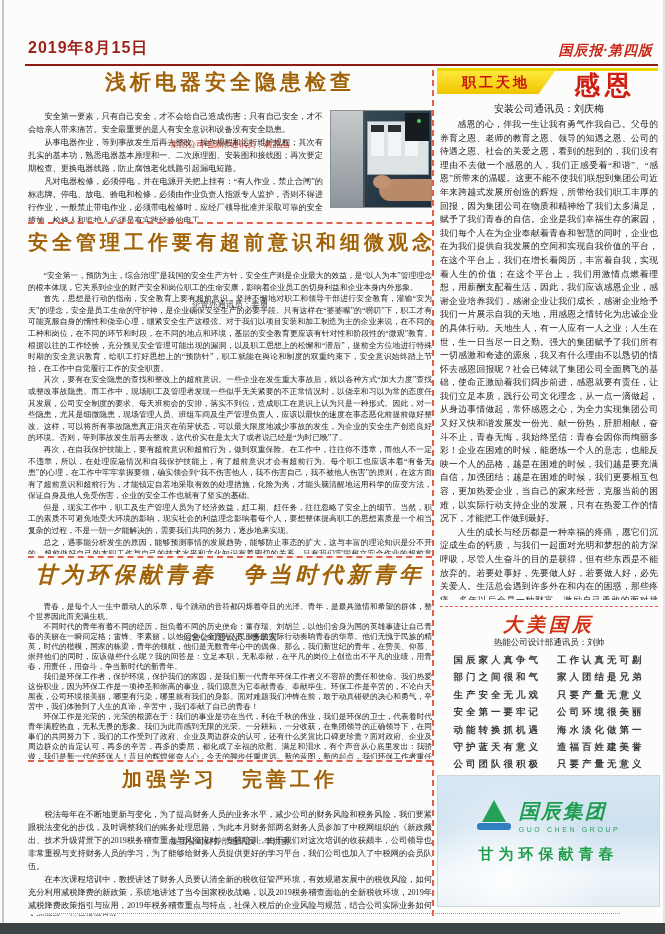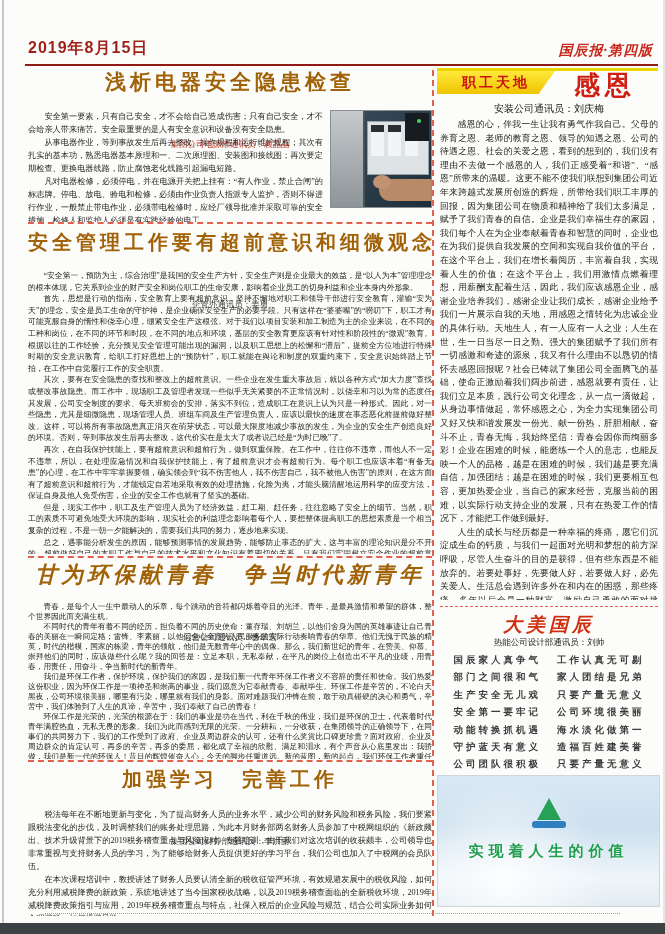--- a/index.html
+++ b/index.html
@@ -185,19 +185,23 @@
         <span>年度业绩创奇迹</span>
       </div>
   </div>
 
   <div class="abs ad">
     <div class="ad-brandrow">
       <div class="ad-logo">
         <div class="sail"></div>
         <div class="wave"></div>
       </div>
+      <div>
+        <div class="ad-brand">国辰集团</div>
+        <div class="ad-brand-en">GUO CHEN GROUP</div>
+      </div>
     </div>
-    <div class="ad-slogan">实现着人生的价值</div>
+    <div class="ad-slogan">甘为环保献青春</div>
   </div>
 
   <div class="abs dotline"></div>
   <div class="abs edge-bottom"></div>
 </div>
 
 </body></html>

